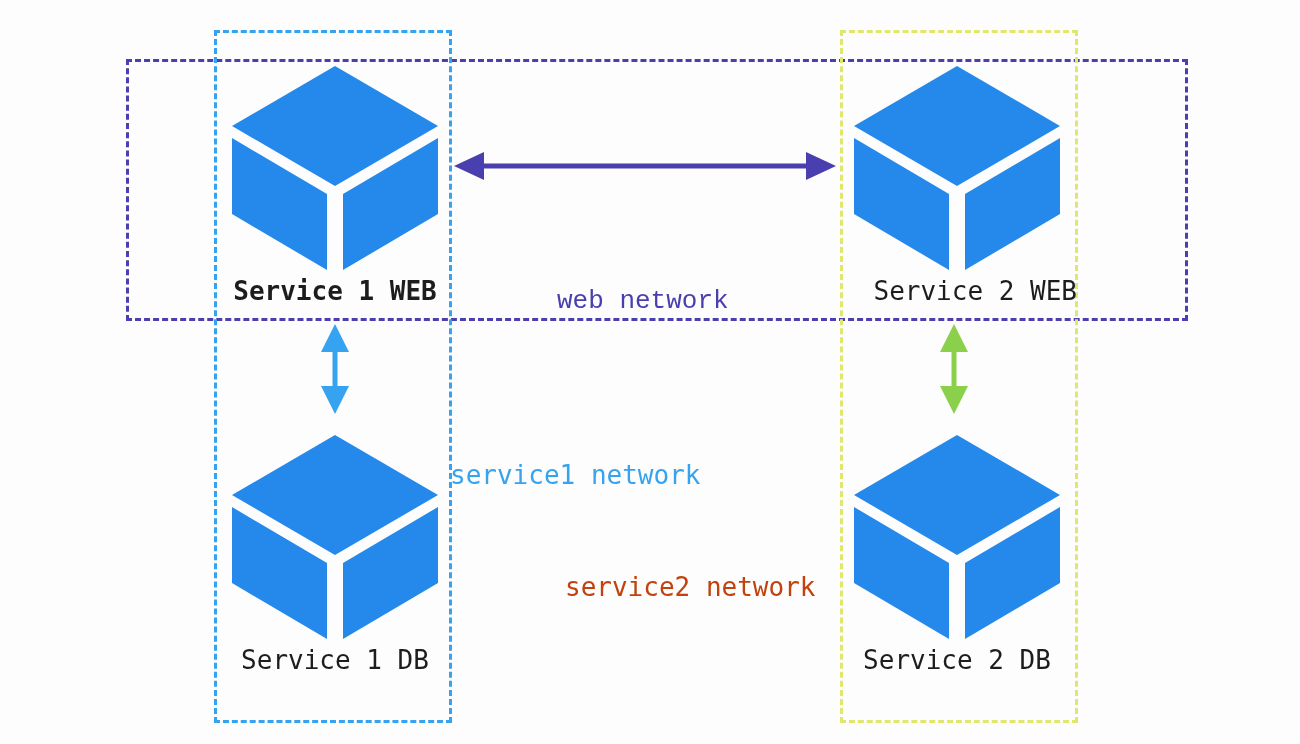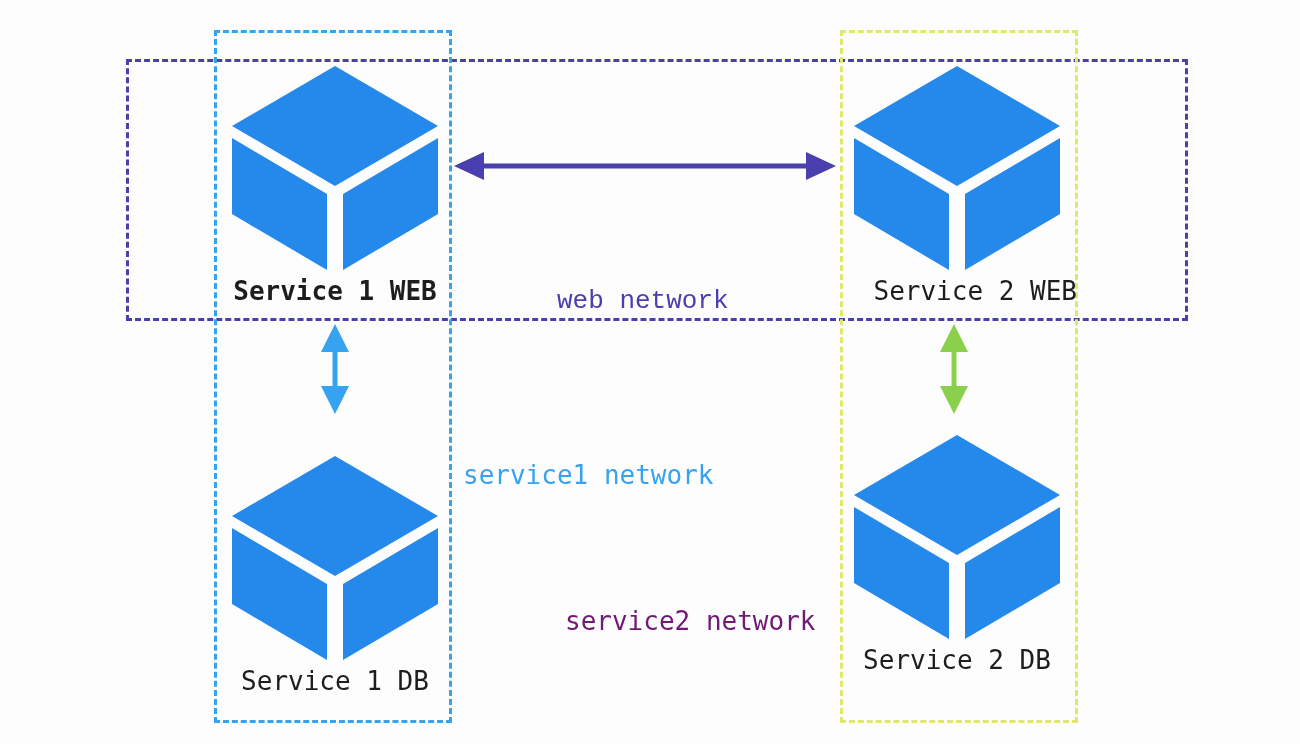--- a/index.html
+++ b/index.html
@@ -59,41 +59,41 @@
     margin-top: 4px;
     font-size: 26px;
     letter-spacing: 0px;
     color: #1d1d1d;
     white-space: nowrap;
     font-family: "DejaVu Sans Mono", "Liberation Mono", monospace;
   }
 
   #node-s1web { left: 215px; top: 64px; font-weight: bold; }
   #node-s2web { left: 837px; top: 64px; text-align: right; }
-  #node-s1db  { left: 215px; top: 454px; }
+  #node-s1db  { left: 215px; top: 433px; }
   #node-s2db  { left: 837px; top: 433px; }
 
   
   .arrow {
     position: absolute;
   }
   #arrow-web { left: 452px; top: 145px; }
   #arrow-s1  { left: 312px; top: 322px; }
   #arrow-s2  { left: 931px; top: 322px; }
 
   
   .netlabel {
     position: absolute;
     font-size: 26px;
     white-space: nowrap;
     font-family: "DejaVu Sans Mono", "Liberation Mono", monospace;
   }
   #label-web      { left: 557px;  top: 286px; color: #4a3fae; font-family: Liberation Mono, monospace; }
-  #label-service1 { left: 463px;  top: 460px; color: #35a3ef; }
-  #label-service2 { left: 565px;  top: 606px; color: #701a75; }
+  #label-service1 { left: 450px;  top: 460px; color: #35a3ef; }
+  #label-service2 { left: 565px;  top: 572px; color: #c2410c; }
 </style>
 </head>
 <body>
 
 <div id="canvas">
 
   <div class="netbox web"></div>
   <div class="netbox svc1"></div>
   <div class="netbox svc2"></div>
 

